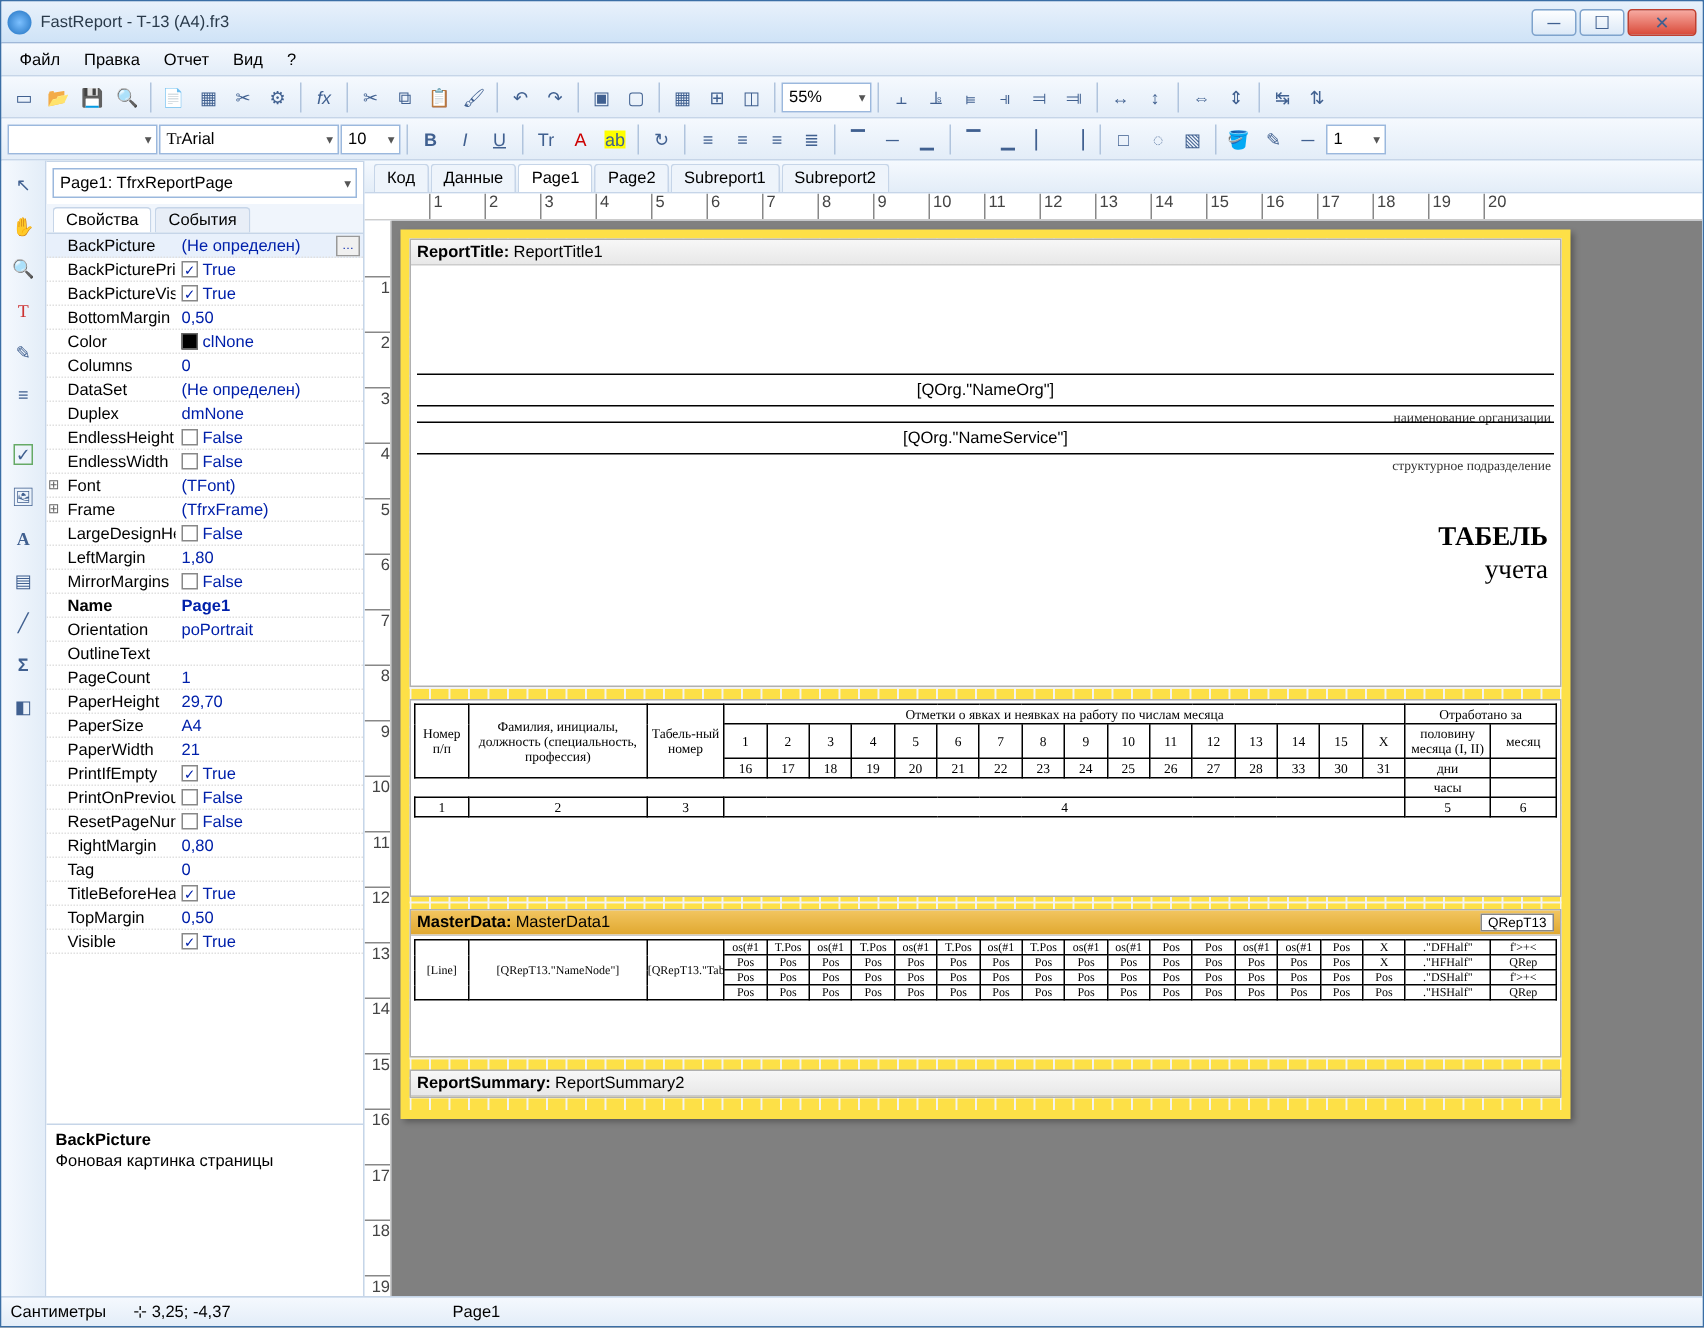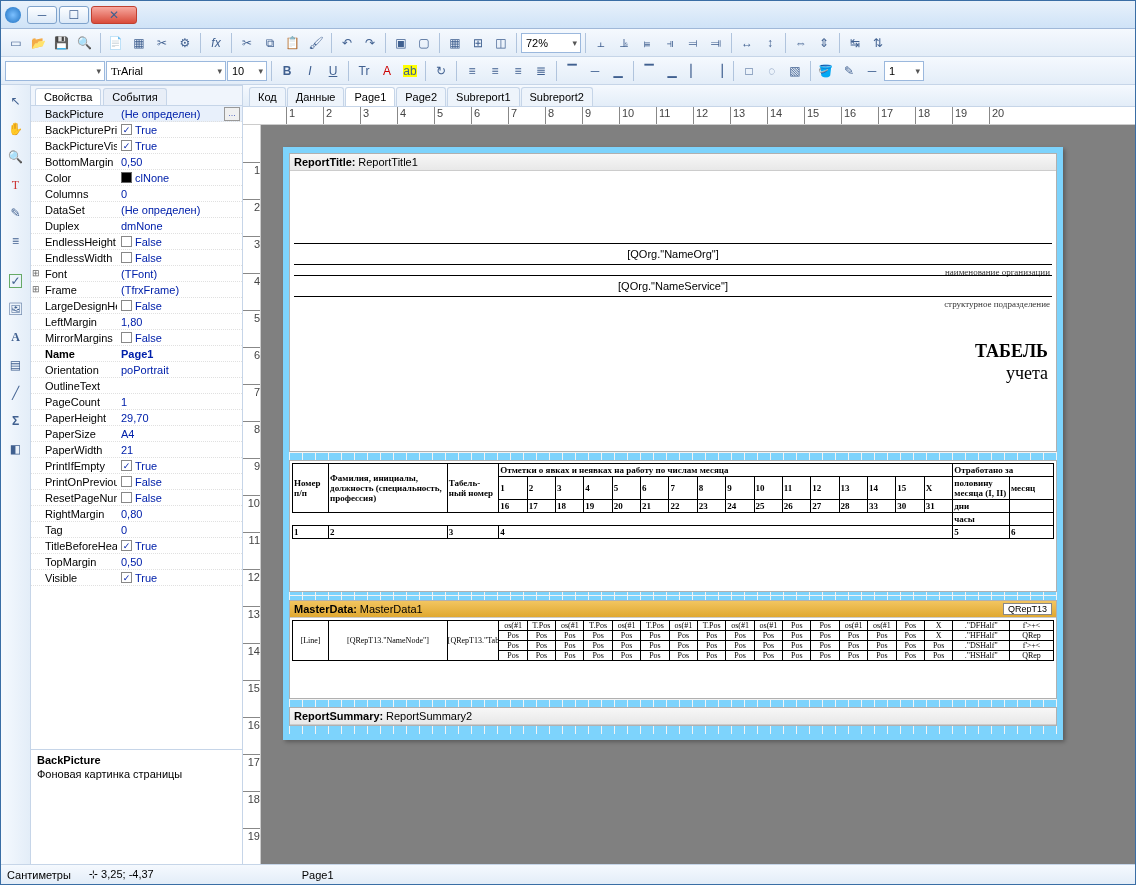--- a/index.html
+++ b/index.html
@@ -53,71 +53,79 @@
   .design-wrap { flex: 1; display: flex; flex-direction: column; overflow: hidden; }
   .page-tabs { height: 22px; display: flex; align-items: flex-end; padding: 0 6px; background: linear-gradient(#f5f9fe,#e3edf8); border-bottom: 1px solid #c6d5e8; }
   .page-tab { padding: 3px 8px; border: 1px solid #c6d5e8; border-bottom: none; background: #eef4fb; border-radius: 3px 3px 0 0; margin-right: 1px; cursor: pointer; }
   .page-tab.active { background: #fff; font-weight: normal; }
   .ruler-h { height: 18px; background: #fff; border-bottom: 1px solid #ccc; position: relative; overflow: hidden; font-size: 9px; color: #444; }
   .ruler-h .tick { position: absolute; top: 0; height: 100%; border-left: 1px solid #888; padding-left: 2px; }
   .design-body { flex: 1; display: flex; overflow: hidden; }
   .ruler-v { width: 18px; background: #fff; border-right: 1px solid #ccc; position: relative; font-size: 9px; color: #444; }
   .ruler-v .tick { position: absolute; left: 0; width: 100%; border-top: 1px solid #888; padding-top: 1px; text-align: right; }
   .canvas-scroll { flex: 1; background: #808080; overflow: auto; position: relative; }
-  .page { width: 780px; background: #7dd3fc; margin: 22px; box-shadow: 2px 2px 4px rgba(0,0,0,.3); position: relative; padding: 6px; }
+  .page { width: 780px; background: #fde047; margin: 6px; box-shadow: 2px 2px 4px rgba(0,0,0,.3); position: relative; padding: 6px; }
   .page-grid { position: absolute; inset: 6px; background-image: linear-gradient(#f3f3f3 1px, transparent 1px), linear-gradient(90deg,#f3f3f3 1px, transparent 1px); background-size: 13px 13px; pointer-events: none; }
   
   .band { border: 1px solid #b0b0b0; margin-bottom: 8px; position: relative; background: #fff; }
   .band-title { background: linear-gradient(#f7f7f7,#e8e8e8); border-bottom: 1px solid #ccc; padding: 2px 4px; font-size: 10px; }
   .band-title b { font-weight: bold; }
   .band-body { position: relative; }
   .band.master .band-title { background: linear-gradient(#f2c560,#e0a830); }
   .band.master .band-title .ds { float: right; background: #fff; border: 1px solid #888; padding: 0 4px; font-size: 9px; }
   
   .rt-body { height: 280px; }
   .field { position: absolute; border: 1px dashed #ccc; font-family: 'Times New Roman', serif; text-align: center; display: flex; align-items: center; justify-content: center; font-size: 10px; }
   .caption { position: absolute; font-family: 'Times New Roman', serif; font-size: 9px; color: #333; }
   .big-label { font-family: 'Times New Roman', serif; font-weight: bold; font-size: 18px; text-align: right; }
   
   .hdr-body { height: 130px; padding: 2px; }
   .hdr-table { width: 100%; border-collapse: collapse; table-layout: fixed; }
-  .hdr-table td, .hdr-table th { border: 1px solid #000; font-family: 'Times New Roman', serif; font-size: 9px; text-align: left; padding: 1px; vertical-align: middle; font-weight: bold; }
+  .hdr-table td, .hdr-table th { border: 1px solid #000; font-family: 'Times New Roman', serif; font-size: 9px; text-align: center; padding: 1px; vertical-align: middle; }
   
   .md-body { height: 80px; padding: 2px; }
   .md-table { width: 100%; border-collapse: collapse; table-layout: fixed; }
   .md-table td { border: 1px solid #000; font-family: 'Times New Roman', serif; font-size: 8px; text-align: center; padding: 0; vertical-align: middle; overflow: hidden; }
   
   .sum-body { height: 70px; position: relative; }
   
   
   .statusbar { height: 20px; background: linear-gradient(#f5f9fe,#e3edf8); display: flex; align-items: center; padding: 0 6px; gap: 18px; border-top: 1px solid #c6d5e8; }
 
   
   .ico { font-family: Arial; font-size: 12px; line-height: 1; color: #406090; }
 </style>
 </head>
 <body>
 
 <div class="window">
 
   <div class="titlebar">
     <div class="app-icon"></div>
+    <div class="title-text">FastReport - T-13 (A4).fr3</div>
     <div class="winbtns">
       <div class="winbtn">
           <span class="ico">─</span>
         </div>
       <div class="winbtn">
           <span class="ico">☐</span>
         </div>
       <div class="winbtn close">
           <span class="ico">✕</span>
         </div>
     </div>
   </div>
 
+  <div class="menubar">
+    <span>Файл</span>
+    <span>Правка</span>
+    <span>Отчет</span>
+    <span>Вид</span>
+    <span>?</span>
+  </div>
 
   <div class="toolbar">
     <div class="tbtn">
         <span class="ico">▭</span>
       </div>
     <div class="tbtn">
         <span class="ico">📂</span>
       </div>
     <div class="tbtn">
         <span class="ico">💾</span>
@@ -174,21 +182,21 @@
         <span class="ico">▦</span>
       </div>
     <div class="tbtn">
         <span class="ico">⊞</span>
       </div>
     <div class="tbtn">
         <span class="ico">◫</span>
       </div>
     <div class="sep"></div>
     <div class="combo" style="width:60px">
-        <span>72%</span>
+        <span>55%</span>
       </div>
     <div class="sep"></div>
     <div class="tbtn">
         <span class="ico">⫠</span>
       </div>
     <div class="tbtn">
         <span class="ico">⫡</span>
       </div>
     <div class="tbtn">
         <span class="ico">⫢</span>
@@ -361,20 +369,23 @@
       <div class="tbtn">
           <b class="ico">Σ</b>
         </div>
       <div class="tbtn">
           <span class="ico">◧</span>
         </div>
     </div>
 
     <div class="inspector">
       <div class="page-tabs" style="height:auto;padding:0"></div>
+      <div class="combo obj-combo">
+          <span>Page1: TfrxReportPage</span>
+        </div>
       <div class="insp-tabs">
         <div class="insp-tab">Свойства</div>
         <div class="insp-tab inactive">События</div>
       </div>
       <div class="prop-grid" id="prop-grid">
           <div class="prop-row selected">
             <div class="prop-name">BackPicture</div>
             <div class="prop-val">
               <span>(Не определен)</span>
               <span class="ellipsis-btn">…</span>

